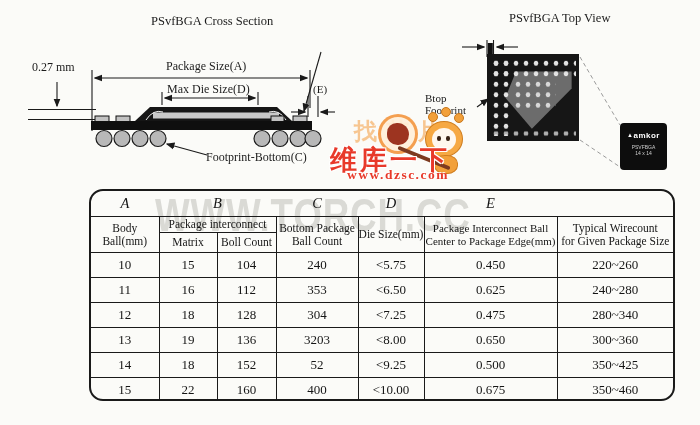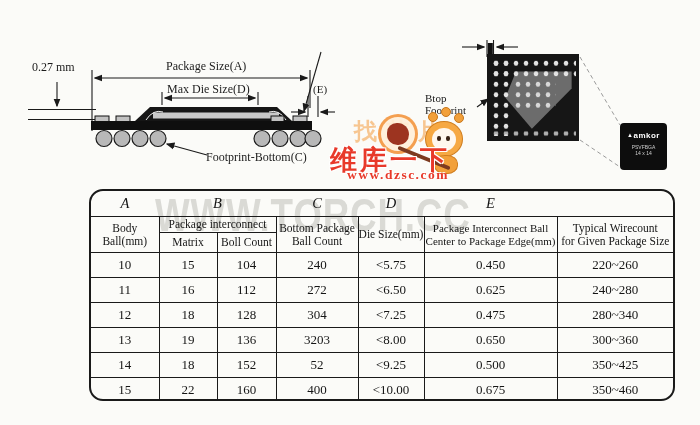--- a/index.html
+++ b/index.html
@@ -137,26 +137,28 @@
       <line x1="518" y1="47" x2="497" y2="47" marker-end="url(#ah)"></line>
       <rect x="487.8" y="43" width="5" height="13" fill="#111" stroke="none"></rect>
       <line x1="477" y1="107" x2="488" y2="99" marker-end="url(#ah)"></line>
     </g>
     <g stroke="#9a9a9a" stroke-width="1" stroke-dasharray="4,3">
       <line x1="580" y1="57" x2="620" y2="125"></line>
       <line x1="580" y1="140" x2="620" y2="167"></line>
     </g>
   </svg>
 
+  <div class="lbl cs-title">PSvfBGA Cross Section</div>
   <div class="lbl l-027">0.27 mm</div>
   <div class="lbl l-die">Max Die Size(D)</div>
   <div class="lbl l-pkg">Package Size(A)</div>
   <div class="lbl l-e">(E)</div>
   <div class="lbl l-fb">Footprint-Bottom(C)</div>
 
+  <div class="lbl tv-title">PSvfBGA Top View</div>
   <div class="lbl l-btop">
     <div>Btop</div>
     <div>Footprint</div>
   </div>
   <div class="tv-square">
     <div class="die-shade"></div>
     <div class="dots dots-top"></div>
     <div class="dots dots-left"></div>
     <div class="dots dots-mid"></div>
     <div class="dots dots-bottom"></div>
@@ -235,21 +237,21 @@
         <td>104</td>
         <td>240</td>
         <td>&lt;5.75</td>
         <td>0.450</td>
         <td>220~260</td>
       </tr>
       <tr class="data">
         <td>11</td>
         <td>16</td>
         <td>112</td>
-        <td>272</td>
+        <td>353</td>
         <td>&lt;6.50</td>
         <td>0.625</td>
         <td>240~280</td>
       </tr>
       <tr class="data">
         <td>12</td>
         <td>18</td>
         <td>128</td>
         <td>304</td>
         <td>&lt;7.25</td>

